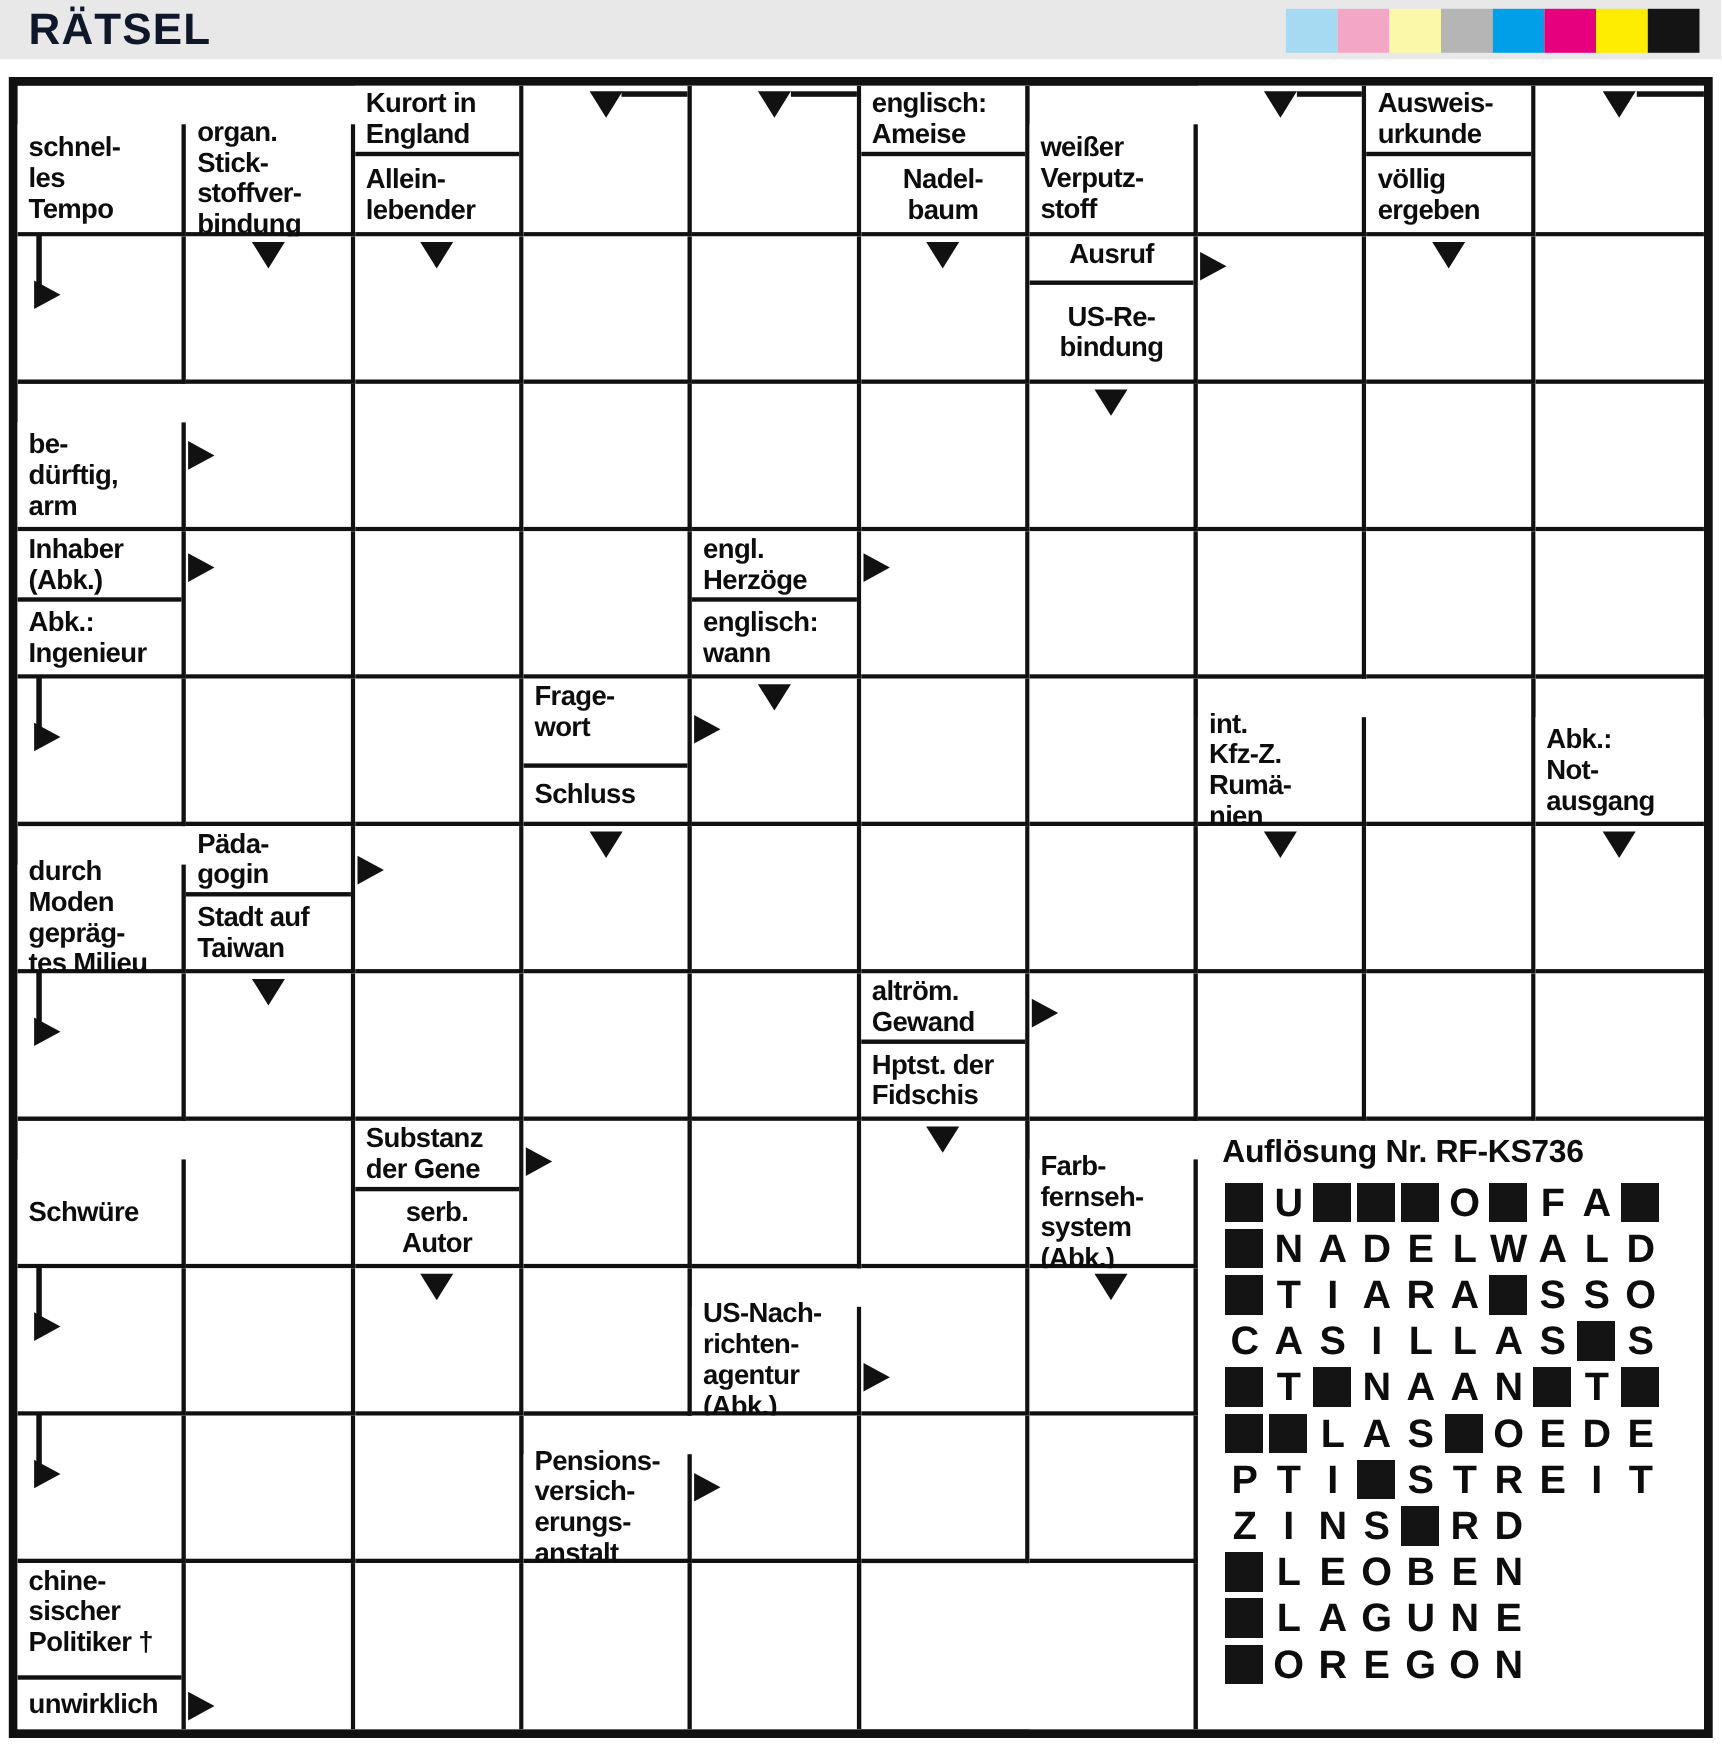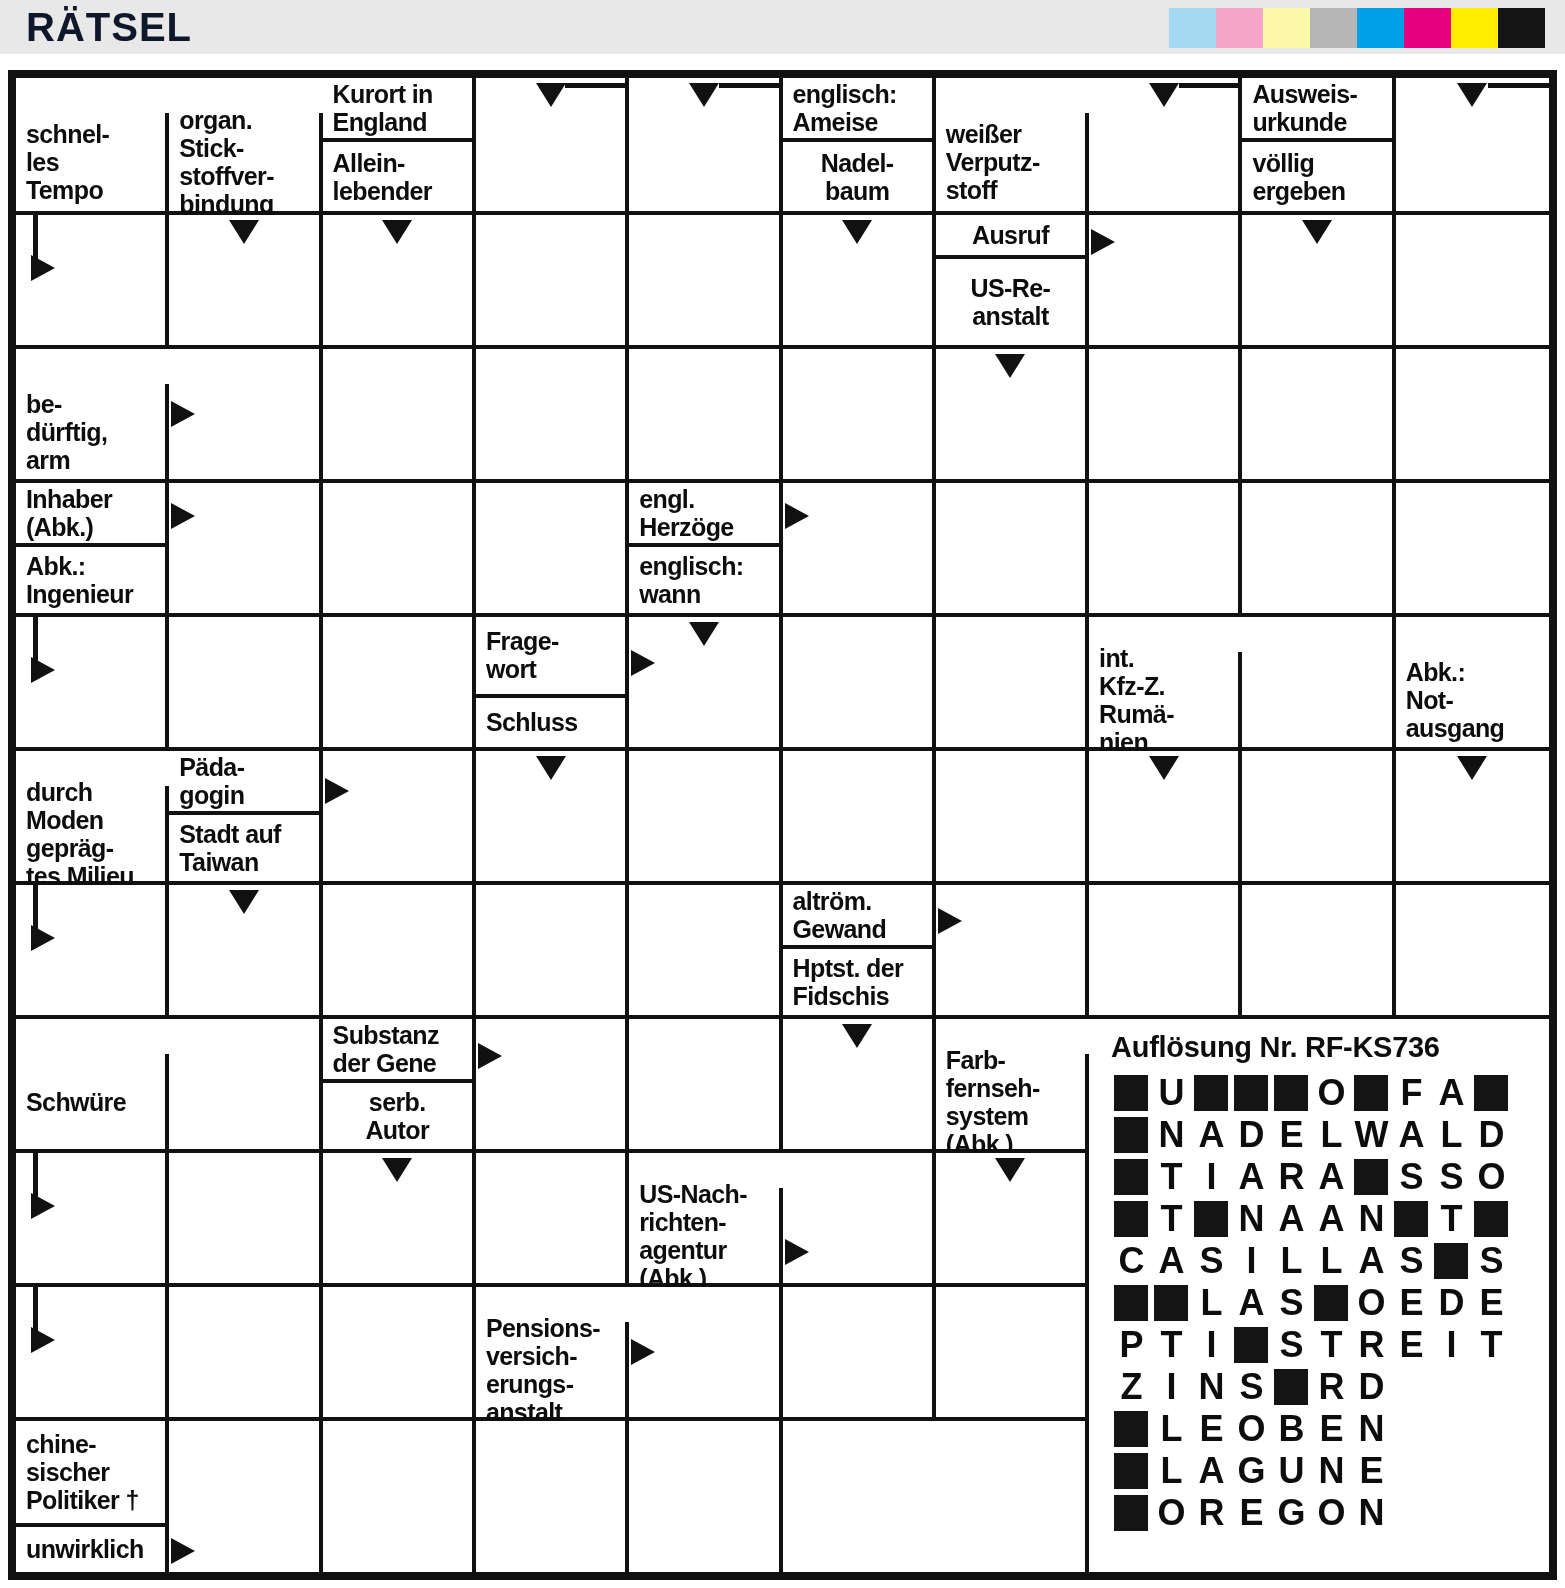--- a/index.html
+++ b/index.html
@@ -22,21 +22,21 @@
   .c10 { border-right:none; }
   .r11 { border-bottom:none; }
 
   .cc { display:flex; align-items:center;margin-top:35px; }
   .clue { font-weight:bold; font-size:25px; line-height:1.12; letter-spacing:-0.6px;
           color:#0d0d0d; white-space:pre-line; padding:2px 4px 2px 10px; }
   .center { justify-content:center; }
   .center .clue { padding-left:4px; text-align:center; }
 
   .split { display:flex; flex-direction:column; }
-  .split .top { flex:0 0 48%; border-bottom:4px solid #111; display:flex; align-items:center; }
+  .split .top { flex:0 0 48%; border-bottom:4px solid #111; display:flex; }
   .split .bot { flex:1 1 auto; display:flex; align-items:center; }
   .split.t37 .top { flex-basis:34%; }
   .split.t64 .top { flex-basis:62%; }
   .split.t71 .top { flex-basis:70%; }
 
   
   .ad { position:absolute; top:5px; left:calc(50% - 15px); width:0; height:0;
         border-left:15px solid transparent; border-right:15px solid transparent; border-top:24px solid #111; }
   .at { position:absolute; top:5px; left:60%; right:0; height:5px; background:#111; }
   .ar { position:absolute; left:2px; width:0; height:0;
@@ -155,21 +155,21 @@
     <div class="cell" style="grid-area:2/5"></div>
     <div class="cell" style="grid-area:2/6">
         <span class="ad"></span>
       </div>
     <div class="cell split t37" style="grid-area:2/7">
       <div class="top center">
           <div class="clue">Ausruf</div>
         </div>
       <div class="bot center">
           <div class="clue">US-Re-
-anstalt</div>
+bindung</div>
         </div>
     </div>
     <div class="cell" style="grid-area:2/8">
         <span class="ar" style="top:14px"></span>
       </div>
     <div class="cell" style="grid-area:2/9">
         <span class="ad"></span>
       </div>
     <div class="cell c10" style="grid-area:2/10"></div>
 
@@ -344,22 +344,22 @@
 system
 (Abk.)</div>
       </div>
 
     <div class="cell solution r11 c10" style="grid-area:8/8/12/11">
       <div class="sol-title">Auflösung Nr. RF-KS736</div>
       <div>
         <div class="sol-row"><span class="ch blk"></span><span class="ch">U</span><span class="ch blk"></span><span class="ch blk"></span><span class="ch blk"></span><span class="ch">O</span><span class="ch blk"></span><span class="ch">F</span><span class="ch">A</span><span class="ch blk"></span></div>
         <div class="sol-row"><span class="ch blk"></span><span class="ch">N</span><span class="ch">A</span><span class="ch">D</span><span class="ch">E</span><span class="ch">L</span><span class="ch">W</span><span class="ch">A</span><span class="ch">L</span><span class="ch">D</span></div>
         <div class="sol-row"><span class="ch blk"></span><span class="ch">T</span><span class="ch">I</span><span class="ch">A</span><span class="ch">R</span><span class="ch">A</span><span class="ch blk"></span><span class="ch">S</span><span class="ch">S</span><span class="ch">O</span></div>
+        <div class="sol-row"><span class="ch">C</span><span class="ch">A</span><span class="ch">S</span><span class="ch">I</span><span class="ch">L</span><span class="ch">L</span><span class="ch">A</span><span class="ch">S</span><span class="ch blk"></span><span class="ch">S</span></div>
         <div class="sol-row"><span class="ch blk"></span><span class="ch">T</span><span class="ch blk"></span><span class="ch">N</span><span class="ch">A</span><span class="ch">A</span><span class="ch">N</span><span class="ch blk"></span><span class="ch">T</span><span class="ch blk"></span></div>
-        <div class="sol-row"><span class="ch">C</span><span class="ch">A</span><span class="ch">S</span><span class="ch">I</span><span class="ch">L</span><span class="ch">L</span><span class="ch">A</span><span class="ch">S</span><span class="ch blk"></span><span class="ch">S</span></div>
         <div class="sol-row"><span class="ch blk"></span><span class="ch blk"></span><span class="ch">L</span><span class="ch">A</span><span class="ch">S</span><span class="ch blk"></span><span class="ch">O</span><span class="ch">E</span><span class="ch">D</span><span class="ch">E</span></div>
         <div class="sol-row"><span class="ch">P</span><span class="ch">T</span><span class="ch">I</span><span class="ch blk"></span><span class="ch">S</span><span class="ch">T</span><span class="ch">R</span><span class="ch">E</span><span class="ch">I</span><span class="ch">T</span></div>
         <div class="sol-row"><span class="ch">Z</span><span class="ch">I</span><span class="ch">N</span><span class="ch">S</span><span class="ch blk"></span><span class="ch">R</span><span class="ch">D</span></div>
         <div class="sol-row"><span class="ch blk"></span><span class="ch">L</span><span class="ch">E</span><span class="ch">O</span><span class="ch">B</span><span class="ch">E</span><span class="ch">N</span></div>
         <div class="sol-row"><span class="ch blk"></span><span class="ch">L</span><span class="ch">A</span><span class="ch">G</span><span class="ch">U</span><span class="ch">N</span><span class="ch">E</span></div>
         <div class="sol-row"><span class="ch blk"></span><span class="ch">O</span><span class="ch">R</span><span class="ch">E</span><span class="ch">G</span><span class="ch">O</span><span class="ch">N</span></div>
       </div>
     </div>
 
     <div class="cell" style="grid-area:9/1">

